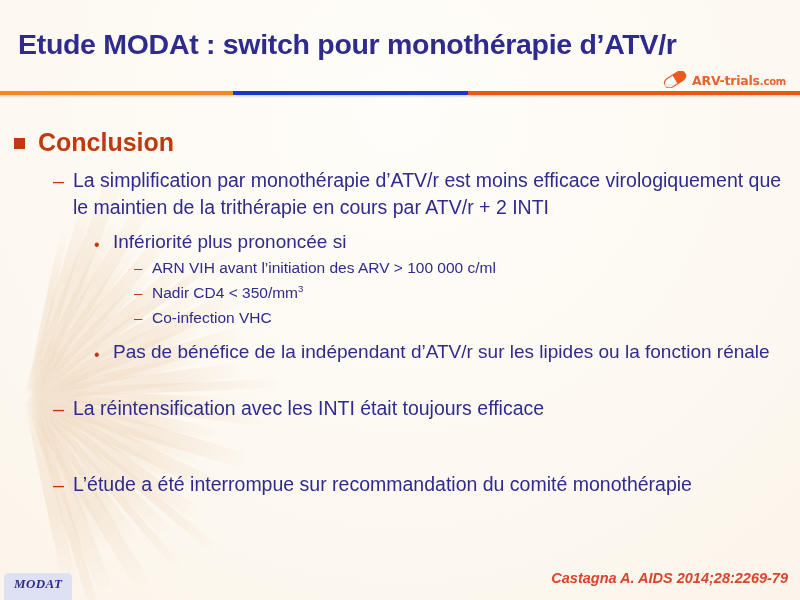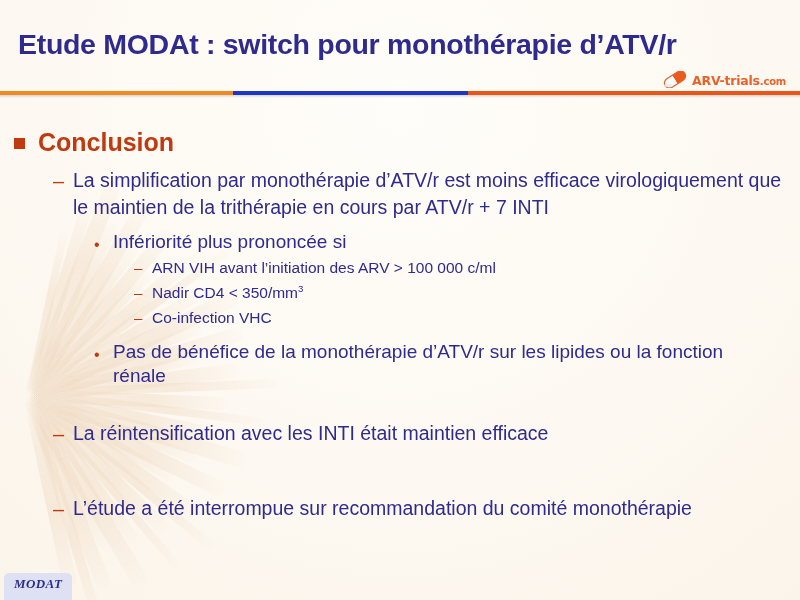--- a/index.html
+++ b/index.html
@@ -305,21 +305,21 @@
 
   <div id="content">
 
     <div class="row lvl0">
       <span class="marker"></span>
       <span class="txt">Conclusion</span>
     </div>
 
     <div class="row lvl1">
       <span class="marker">–</span>
-      <span class="txt">La simplification par monothérapie d’ATV/r est moins efficace virologiquement que le maintien de la trithérapie en cours par ATV/r + 7 INTI</span>
+      <span class="txt">La simplification par monothérapie d’ATV/r est moins efficace virologiquement que le maintien de la trithérapie en cours par ATV/r + 2 INTI</span>
     </div>
 
     <div class="spacer-sm"></div>
 
     <div class="row lvl2">
       <span class="marker">•</span>
       <span class="txt">Infériorité plus prononcée si</span>
     </div>
 
     <div class="row lvl3">
@@ -334,35 +334,36 @@
 
     <div class="row lvl3">
       <span class="marker">–</span>
       <span class="txt">Co-infection VHC</span>
     </div>
 
     <div class="spacer-sm"></div>
 
     <div class="row lvl2">
       <span class="marker">•</span>
-      <span class="txt">Pas de bénéfice de la monothérapie d’ATV/r sur les lipides ou la fonction rénale</span>
+      <span class="txt">Pas de bénéfice de la indépendant d’ATV/r sur les lipides ou la fonction rénale</span>
     </div>
 
     <div class="spacer-lg"></div>
 
     <div class="row lvl1">
       <span class="marker">–</span>
-      <span class="txt">La réintensification avec les INTI était maintien efficace</span>
+      <span class="txt">La réintensification avec les INTI était toujours efficace</span>
     </div>
 
     <div class="spacer-md"></div>
     <div class="spacer-md"></div>
 
     <div class="row lvl1">
       <span class="marker">–</span>
       <span class="txt">L’étude a été interrompue sur recommandation du comité monothérapie</span>
     </div>
 
   </div>
 
   <div id="modat-badge">MODAT</div>
+  <div id="reference">Castagna A. AIDS 2014;28:2269-79</div>
 
 </div>
 
 </body></html>

